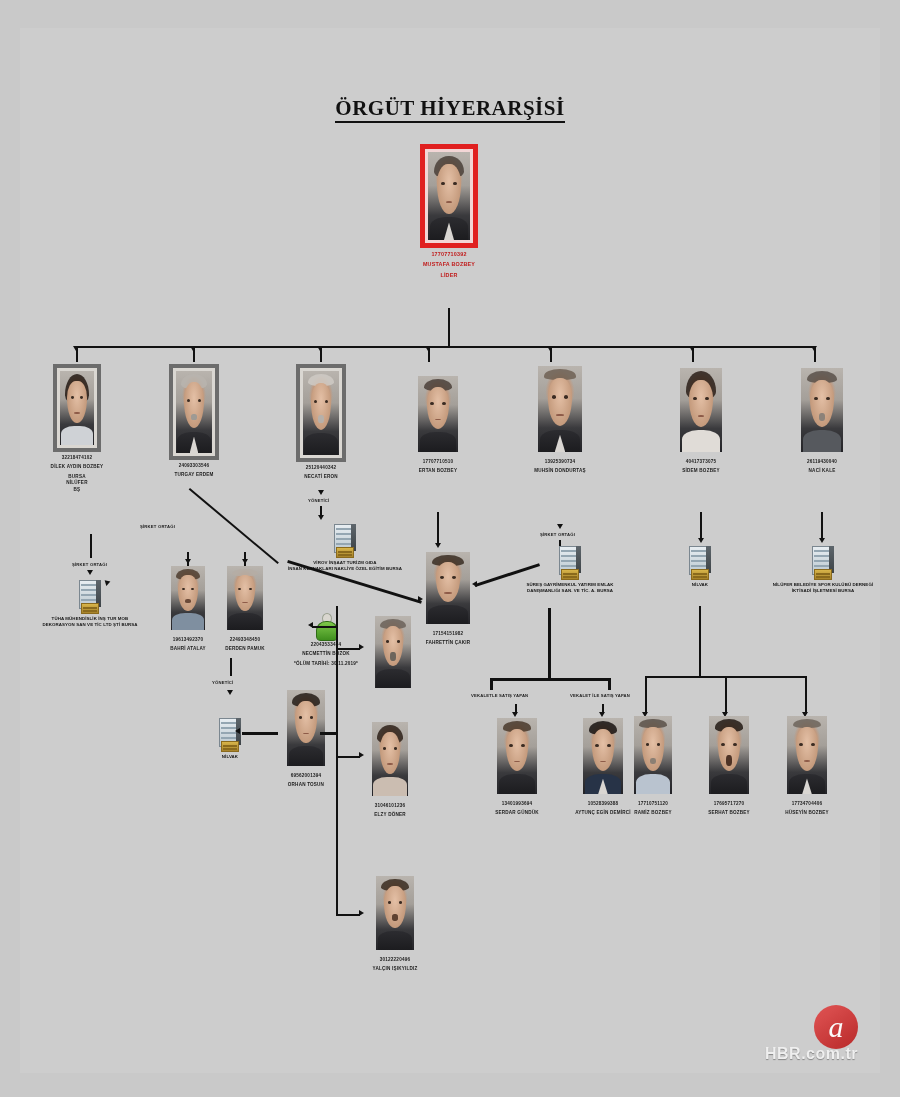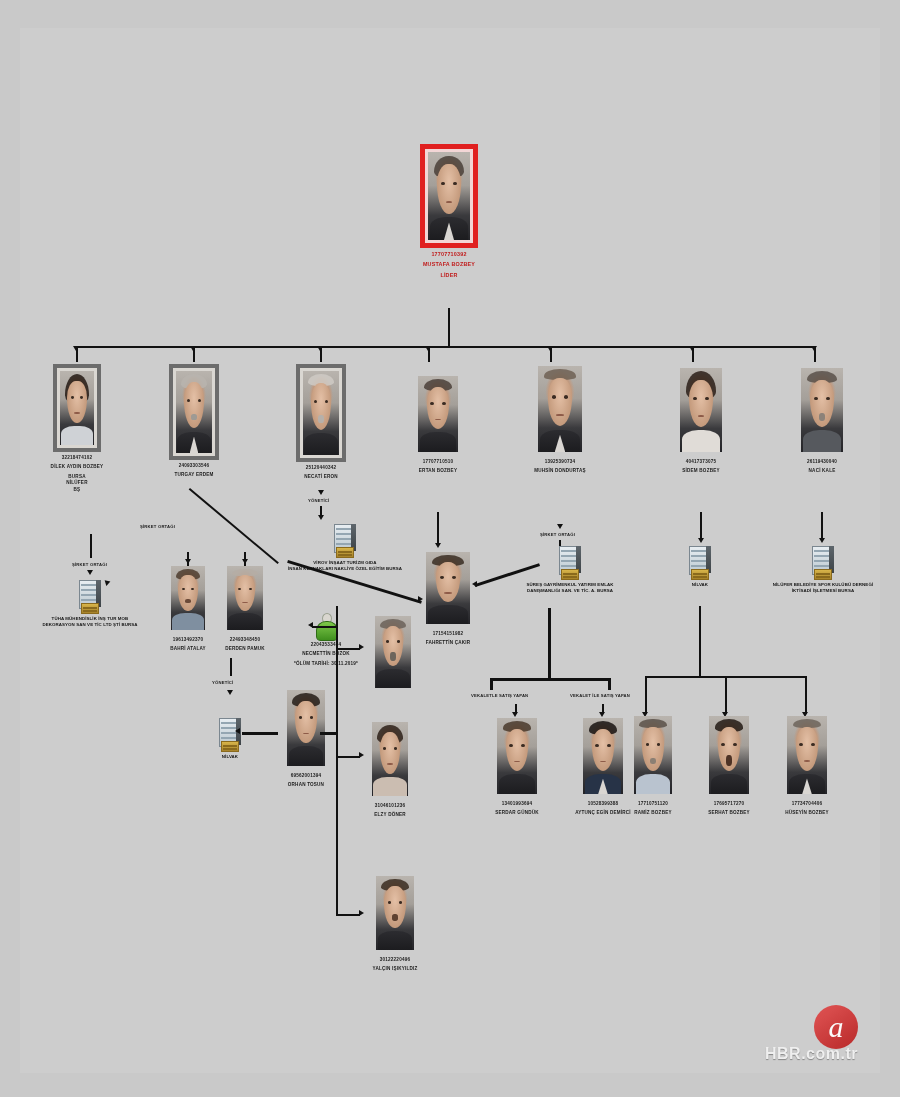--- a/index.html
+++ b/index.html
@@ -158,20 +158,23 @@
   .wm .txt{
     font-size:16px;font-weight:bold;color:#efefef;letter-spacing:.5px;
     text-shadow:0 1px 1px rgba(0,0,0,.35);margin-top:-4px;
   }
 </style>
 </head>
 <body>
 
 <div id="chart">
 
+  <div class="title">
+    <span>ÖRGÜT HİYERARŞİSİ</span>
+  </div>
 
   <div class="node" style="left:381px;top:116px;width:96px;">
     <div class="frame-red">
       <div class="inner">
         <div class="photo" style="width:42px;height:88px;">
           <div class="hair"></div>
             <div class="face"></div>
           <div class="eye l"></div>
             <div class="eye r"></div>
           <div class="mouth"></div>

